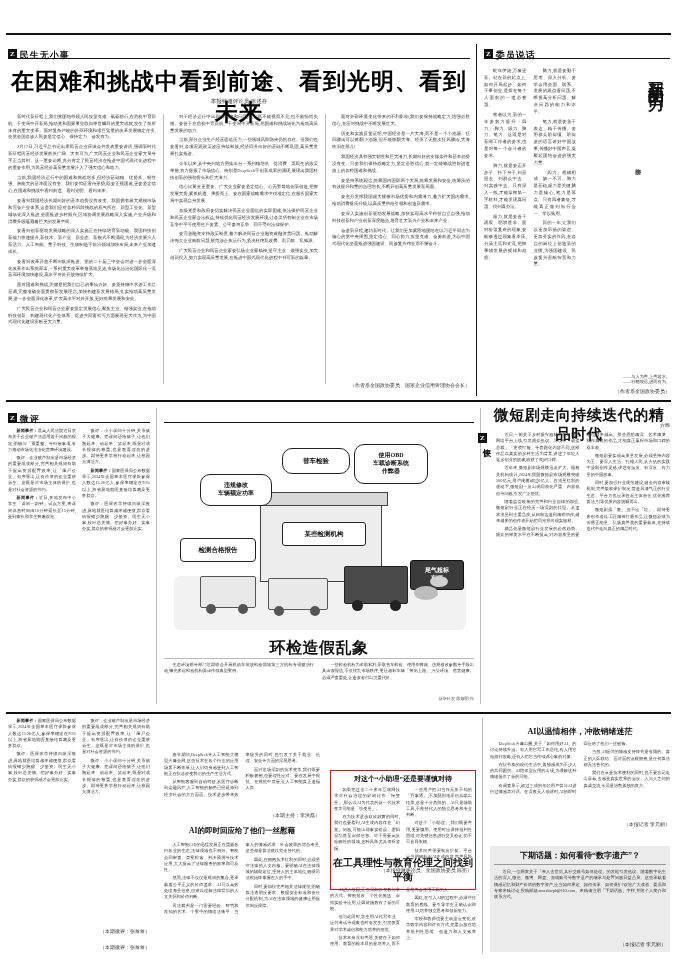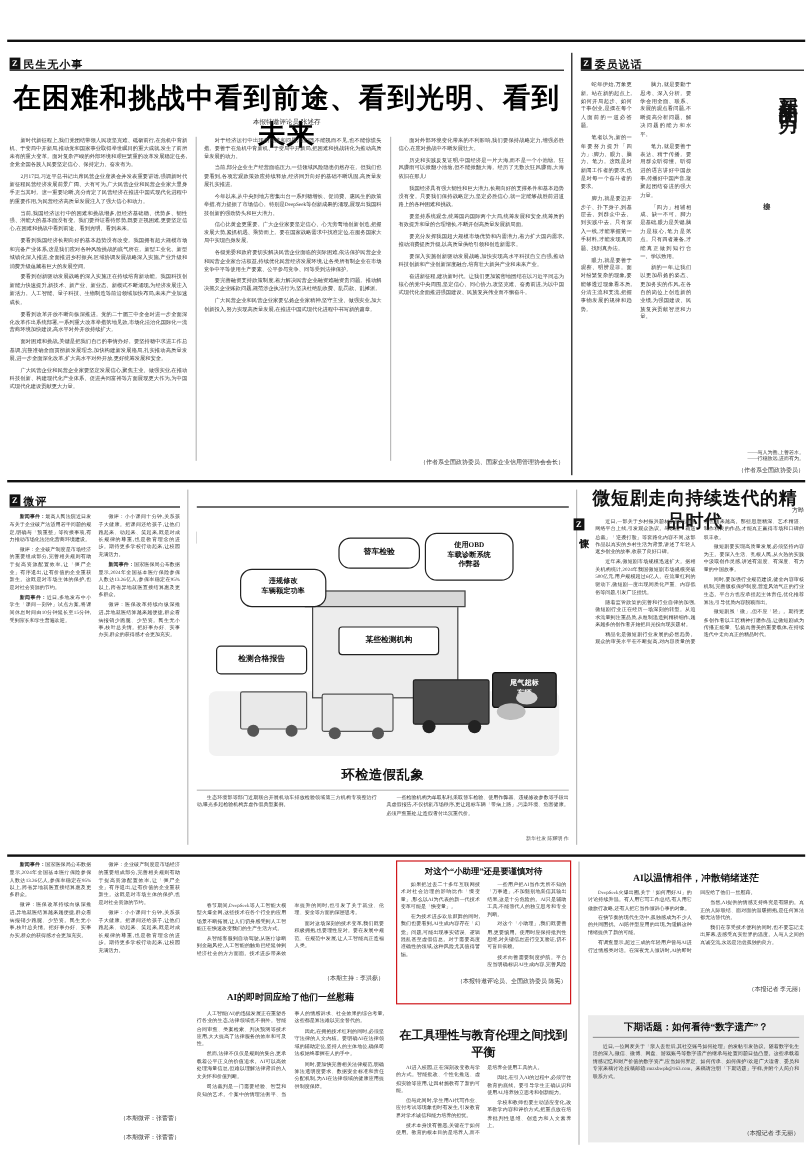--- a/index.html
+++ b/index.html
@@ -180,21 +180,21 @@
       <div class="truck" style="left:180px;top:140px;width:62px;height:36px;background:#4a4a4a;border-color:#222;"></div>
       <div class="label-box" style="left:246px;top:134px;width:48px;height:24px;background:#3b3b3b;color:#fff;border-color:#111;white-space:pre-line;font-size:6px;">尾气超标
 车辆</div>
       <div style="position:absolute;left:188px;top:174px;width:11px;height:11px;border-radius:50%;background:#222;"></div>
       <div style="position:absolute;left:226px;top:174px;width:11px;height:11px;border-radius:50%;background:#222;"></div>
 
       <div style="position:absolute;left:250px;top:160px;width:24px;height:14px;border-radius:50%;background:#bdbdbd;"></div>
       <div style="position:absolute;left:266px;top:150px;width:18px;height:11px;border-radius:50%;background:#cfcfcf;"></div>
     </div>
 
-    <div class="title3" style="position:absolute;left:0;top:230px;width:310px;font-size:11px;">环检造假乱象</div>
+    <div class="title3" style="position:absolute;left:0;top:230px;width:310px;font-size:16px;">环检造假乱象</div>
 
     <div class="thin-h" style="left:0;top:250px;width:310px;"></div>
     <div class="tiny" style="position:absolute;left:0;top:254px;width:150px;">
       <p>生态环境部等部门近期联合开展机动车排放检验领域第三方机构专项整治行动,曝光多起检验机构弄虚作假典型案例。</p>
     </div>
     <div class="tiny" style="position:absolute;left:158px;top:254px;width:152px;">
       <p>一些检验机构为牟取私利,采取替车检验、使用作弊器、违规修改参数等手段出具虚假报告,不仅扰乱市场秩序,更让超标车辆「带病上路」,污染环境、危害健康。必须严查重处,让造假者付出沉重代价。</p>
     </div>
     <div class="note" style="position:absolute;left:0;top:288px;width:310px;">新华社发 陈耀明 作</div>
   </div>
@@ -246,21 +246,21 @@
     <div class="tiny" style="position:absolute;left:0;top:112px;width:156px;height:128px;overflow:hidden;column-count:2;column-gap:7px;">
       <p>人工智能(AI)的迅猛发展正在重塑各行各业的生态,法律领域也不例外。智能合同审查、类案检索、判决预测等技术应用,大大提高了法律服务的效率和可及性。</p>
       <p>然而,法律不仅仅是规则的集合,更承载着公平正义的价值追求。AI可以高效处理海量信息,但难以理解法律背后的人文关怀和价值判断。</p>
       <p>司法裁判是一门需要经验、智慧和良知的艺术。个案中的情理法衡平、当事人的情感诉求、社会效果的综合考量,这些都是算法难以完全替代的。</p>
       <p>因此,在拥抱技术红利的同时,必须坚守法律的人文内核。要明确AI在法律领域的辅助定位,坚持人的主体地位,确保司法权始终掌握在人的手中。</p>
       <p>同时,要加快完善相关法律规范,明确算法透明度要求、数据安全标准和责任分配机制,为AI在法律领域的健康应用提供制度保障。</p>
     </div>
     <div class="sig" style="position:absolute;left:0;top:228px;width:156px;">（本报记者 徐艳红）</div>
   </div>
 
-  <div class="box hl" style="left:330px;top:717px;width:146px;height:120px;padding:3px;">
+  <div class="box hl" style="left:330px;top:770px;width:146px;height:120px;padding:3px;">
     <div class="title4" style="font-size:7px;">对这个“小助理”还是要谨慎对待</div>
     <div class="tiny" style="margin-top:3px;height:78px;overflow:hidden;column-count:2;column-gap:6px;">
       <p>如果把过去二十多年互联网技术对社会治理的影响比作「慢变量」,那么以AI为代表的新一代技术变革可能是「快变量」。</p>
       <p>在为技术进步欢欣鼓舞的同时,我们也要看到,AI生成内容存在「幻觉」问题,可能出现事实错误、逻辑混乱甚至虚假信息。对于需要高度准确性的领域,这种风险尤其值得警惕。</p>
       <p>一些用户把AI当作无所不知的「万事通」,不加甄别地采信其输出结果,这是十分危险的。AI只是辅助工具,不能替代人的独立思考和专业判断。</p>
       <p>对这个「小助理」,我们既要善用,更要慎用。使用时应保持批判性思维,对关键信息进行交叉验证,切不可盲目依赖。</p>
       <p>技术向善需要制度护航。平台应当明确标识AI生成内容,完善风险提示机制;监管部门应加快制定相关标准规范,推动行业healthy有序发展。</p>
     </div>
     <div class="sig" style="margin-top:2px;">（本报特邀评论员、全国政协委员 陈宪）</div>
   </div>

